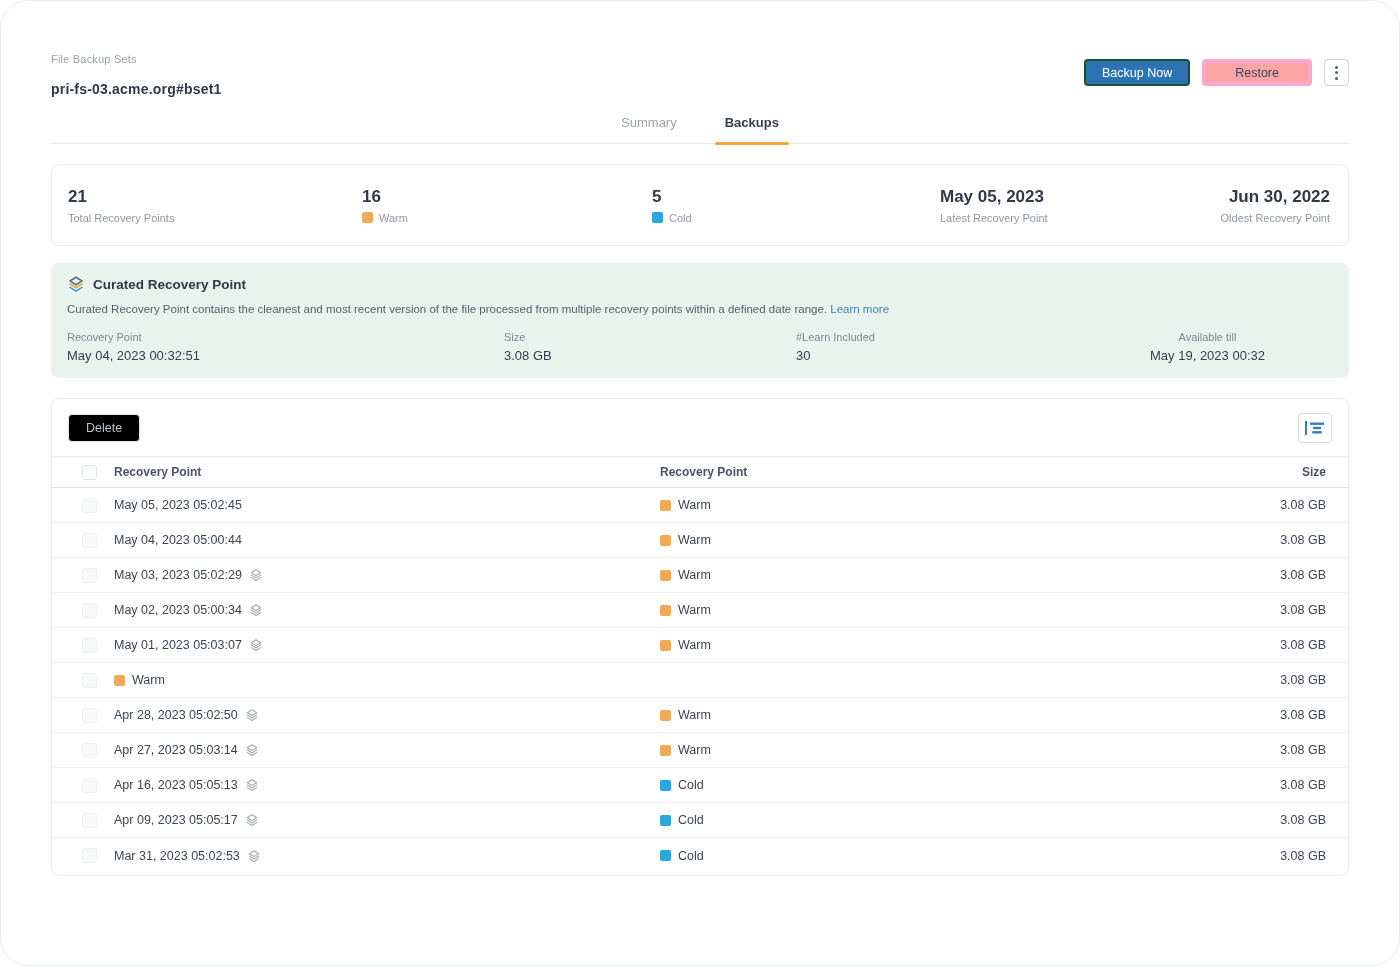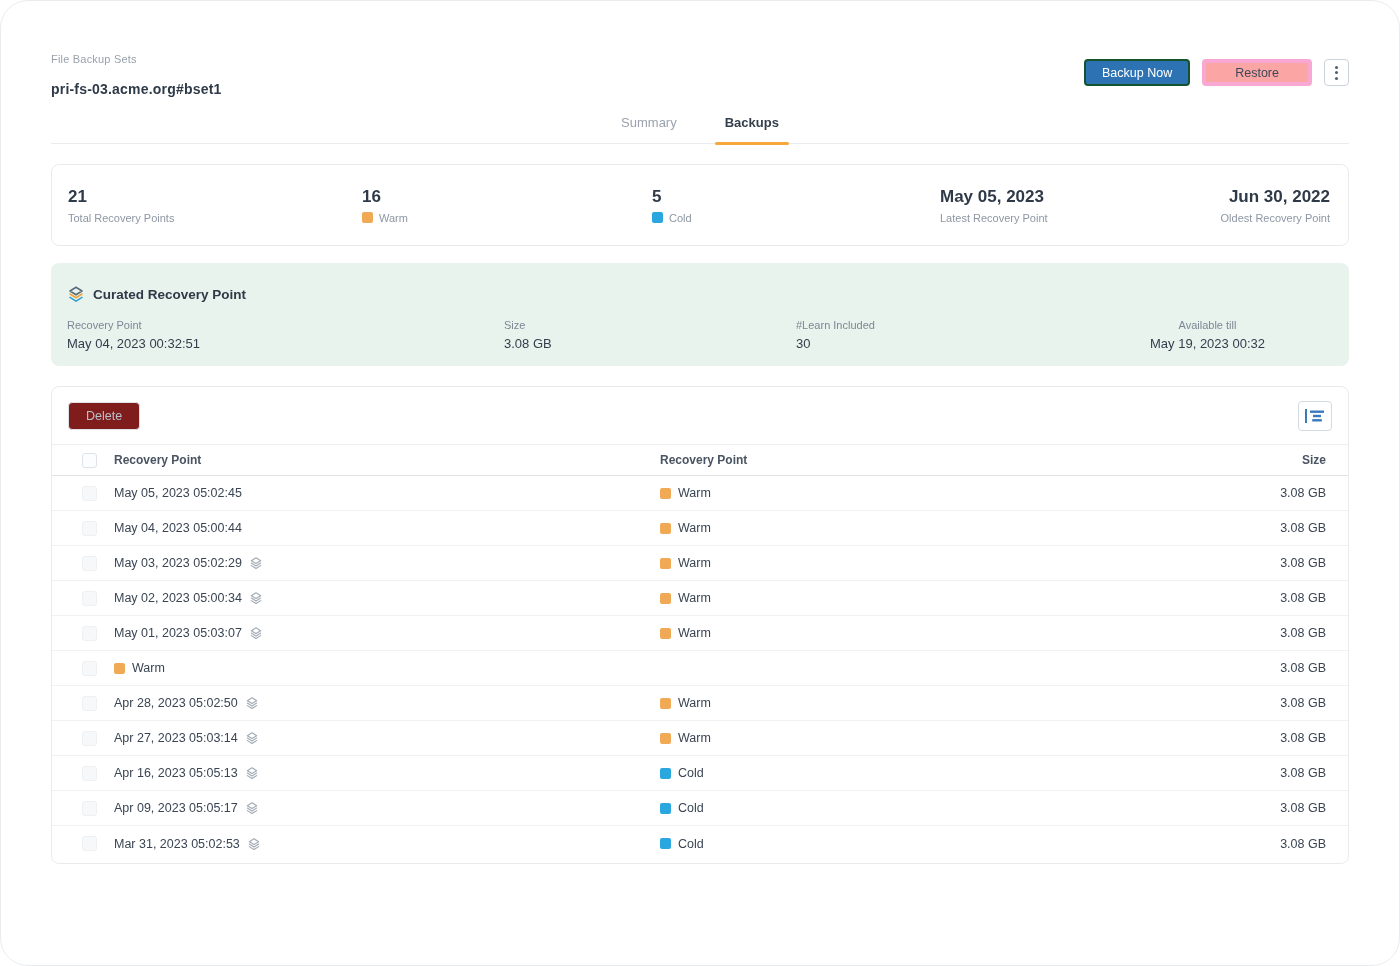--- a/index.html
+++ b/index.html
@@ -34,37 +34,37 @@
   .stat-cold  { width:288px; }
   .stat-latest{ flex:1; }
   .stat-oldest{ text-align:right; }
   .stat-oldest .label { justify-content:flex-end; }
   .swatch { width:11px; height:11px; border-radius:2px; display:inline-block; flex:none; }
   .swatch.warm { background:#f0a955; }
   .swatch.cold { background:#2ba7e0; }
 
   
   .curated-panel { margin:17px 50px 0 50px; background:#e9f3ed; border-radius:8px; overflow:hidden; }
-  .curated-main { padding:22px 16px 15px 16px; }
+  .curated-main { padding:12px 16px 15px 16px; }
   .curated-head { display:flex; align-items:center; gap:8px; }
   .curated-title { font-size:13.5px; font-weight:700; color:#2f3a48; }
   .curated-desc { font-size:11.5px; color:#55606d; margin-top:10px; }
   .curated-desc a { color:#3e7fbe; text-decoration:none; }
   .curated-fields { display:flex; margin-top:16px; }
   .cfield { display:flex; flex-direction:column; }
   .cfield .flabel { font-size:11px; color:#7b8894; }
   .cfield .fvalue { font-size:13px; color:#323e4c; margin-top:5px; }
   .cf-0 { width:437px; } .cf-1 { width:292px; } .cf-2 { width:286px; } .cf-3 { flex:1;text-align:center; }
   .curated-scan { border-top:1px solid #d9e8de; padding:9px 16px; display:flex; align-items:center; gap:9px; }
   .curated-scan .scan-text { font-size:12px; color:#55606d; }
 
   
   .table-card { margin:20px 50px 0 50px; border:1px solid #e8ebee; border-radius:8px; background:#fff; padding-bottom:2px; }
   .table-toolbar { display:flex; justify-content:space-between; align-items:center; padding:14px 16px 13px 16px; }
-  .btn-delete { background:#7f1d1d; border:1px solid #e0e4e8; color:#b9c1ca; padding:0 17px; height:28px; cursor:default; }
+  .btn-delete { background:#000000; border:1px solid #e0e4e8; color:#b9c1ca; padding:0 17px; height:28px; cursor:default; }
   .filter-btn { width:34px; height:30px; border:1px solid #d4dae0; border-radius:4px; background:#fff; display:flex; align-items:center; justify-content:center; cursor:pointer; }
 
   .thead { display:flex; align-items:center; height:32px; border-top:1px solid #eceff1; border-bottom:1px solid #e0e4e7; padding:0 22px 0 30px; font-size:12px; color:#4a5462; font-weight:700; }
   .trow  { display:flex; align-items:center; height:35px; border-bottom:1px solid #eff1f3; padding:0 22px 0 30px; font-size:12.5px; color:#3a4553; }
   .trow:last-child { border-bottom:none; }
   .col-check { width:32px; flex:none; display:flex; align-items:center; }
   .checkbox { width:15px; height:15px; border-radius:3px; border:1px solid #dfe3e8; background:#fcfdfe; }
   .trow .checkbox { border-color:#eef0f2; background:#f7f8f9; }
   .col-date { width:546px; flex:none; display:flex; align-items:center; gap:7px; }
   .col-status { flex:1; display:flex; align-items:center; gap:7px; }
@@ -134,20 +134,24 @@
     <div class="curated-main">
       <div class="curated-head">
         <span>
           <svg width="18" height="18" viewBox="0 0 24 24" fill="none" stroke-width="2" stroke-linecap="round" stroke-linejoin="round">
             <polygon points="12 3 20 8 12 13 4 8" stroke="#5a6b7a"></polygon>
             <polyline points="4 12 12 17 20 12" stroke="#f0a33c"></polyline>
             <polyline points="4 16.5 12 21.5 20 16.5" stroke="#2d9fd8"></polyline>
           </svg>
         </span>
         <span class="curated-title">Curated Recovery Point</span>
+      </div>
+      <div class="curated-desc">
+        <span>Curated Recovery Point contains the cleanest and most recent version of the file processed from multiple recovery points within a defined date range.</span>
+        <a href="#">Learn more</a>
       </div>
       <div class="curated-fields">
         <div class="cfield cf-0">
           <span class="flabel">Recovery Point</span>
           <span class="fvalue">May 04, 2023 00:32:51</span>
         </div>
         <div class="cfield cf-1">
           <span class="flabel">Size</span>
           <span class="fvalue">3.08 GB</span>
         </div>

